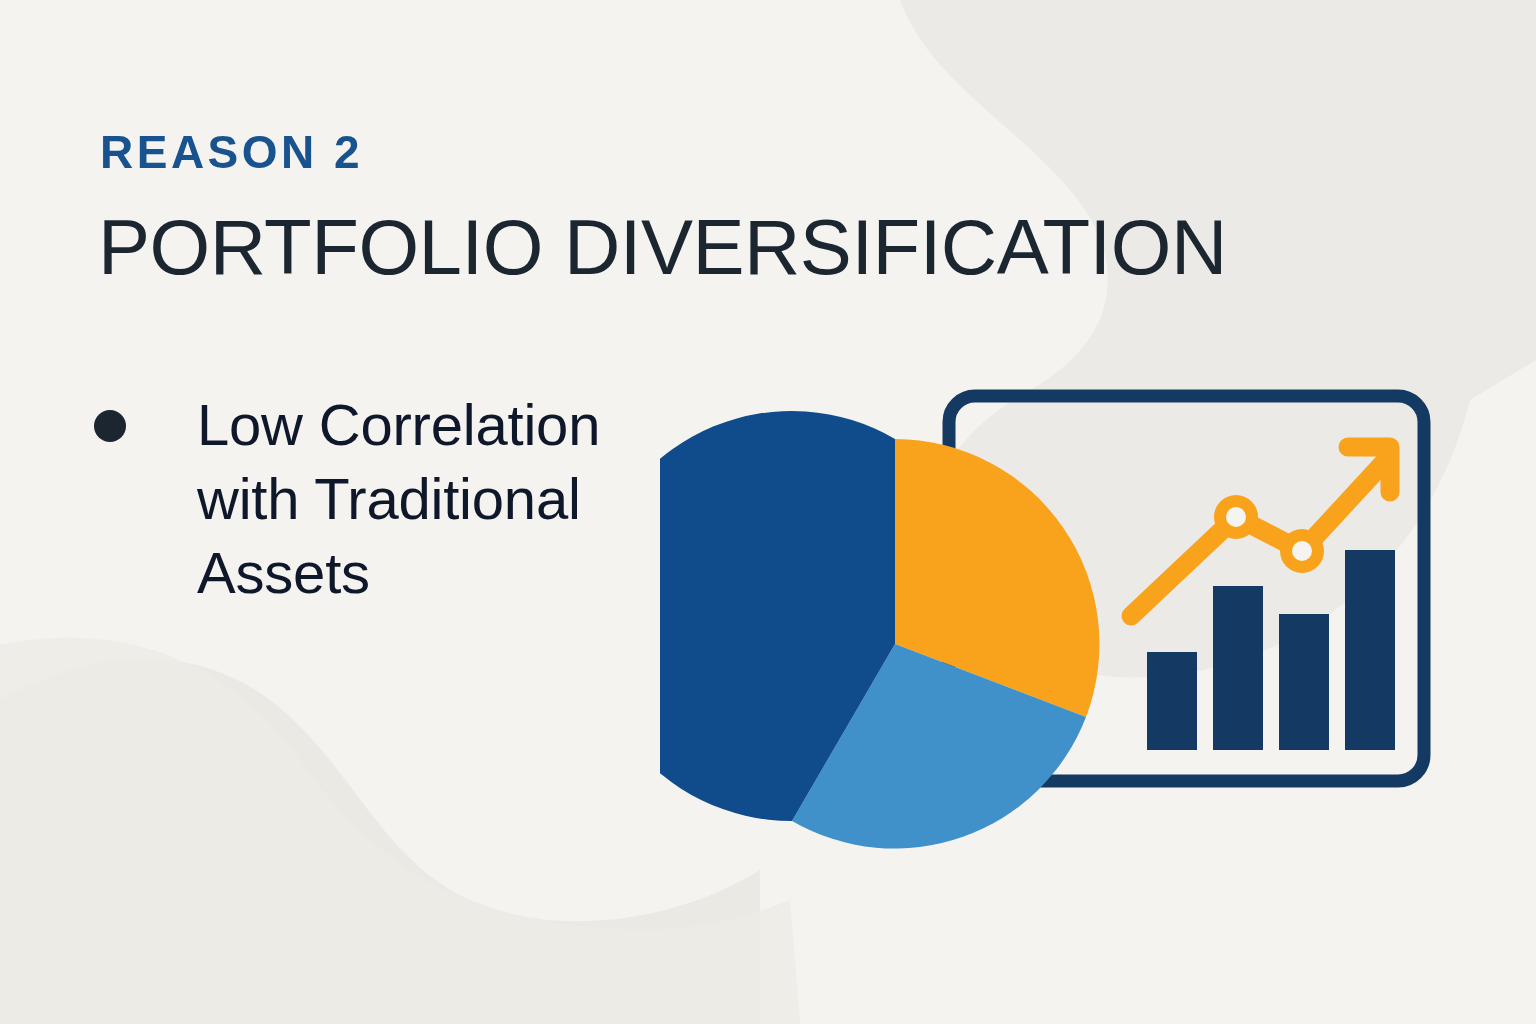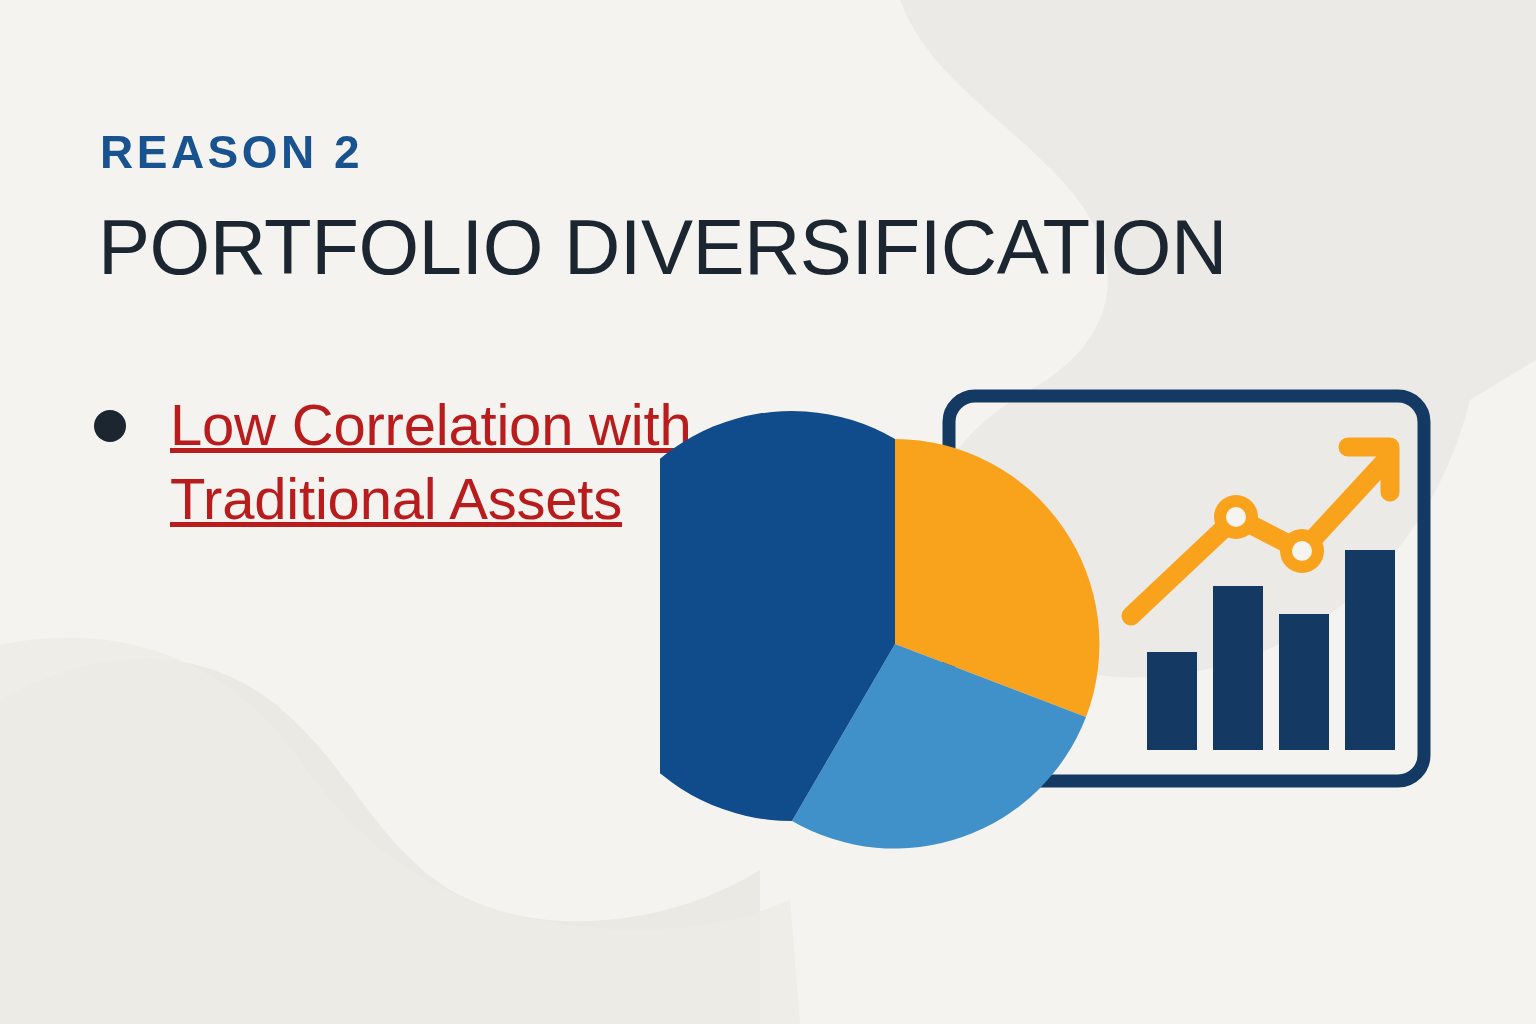--- a/index.html
+++ b/index.html
@@ -60,27 +60,26 @@
   }
   .bullet-dot {
     width: 32px;
     height: 32px;
     border-radius: 50%;
     background: #1b2630;
     margin-top: 22px;
     flex: 0 0 auto;
   }
   .bullet-text {
-    margin-left: 44px;
+    margin-left: 71px;
     font-size: 58px;
     font-weight: 400;
-    color: #b91c1c;
+    color: #0f172a;
     line-height: 1.28;
     letter-spacing: -0.2px;
-    text-decoration: underline;
   }
   
   .graphic {
     position: absolute;
     left: 660px;
     top: 360px;
     width: 820px;
     height: 520px;
   }
 </style>

